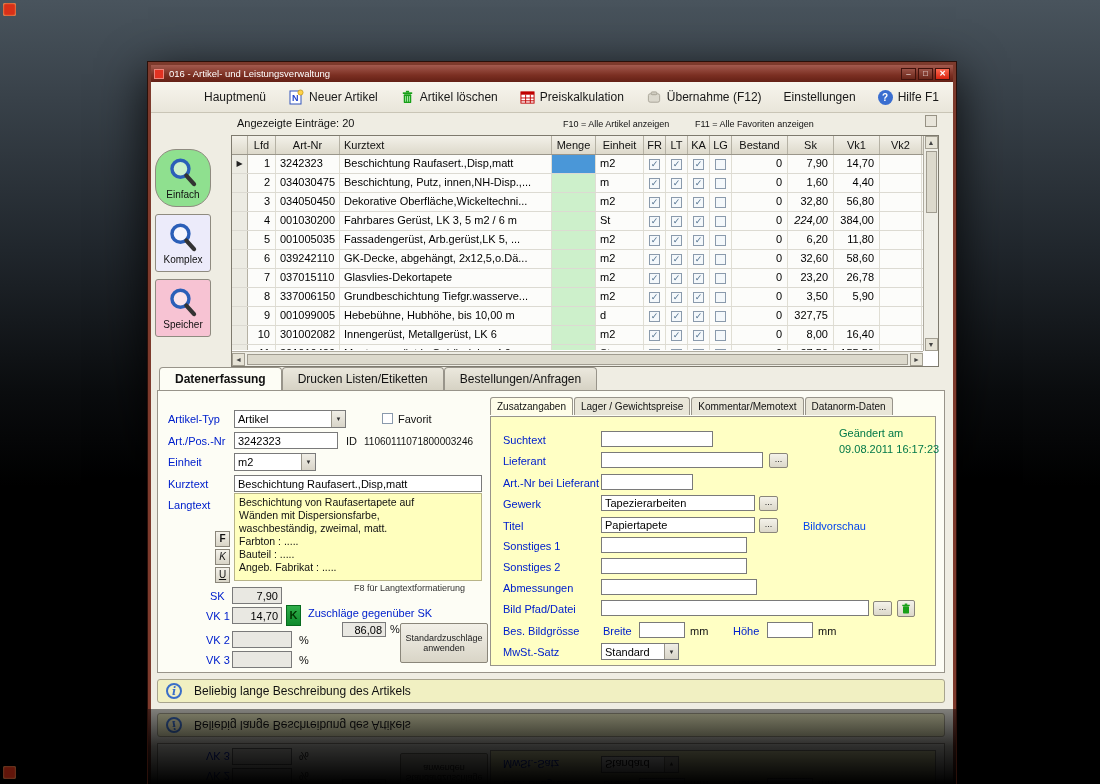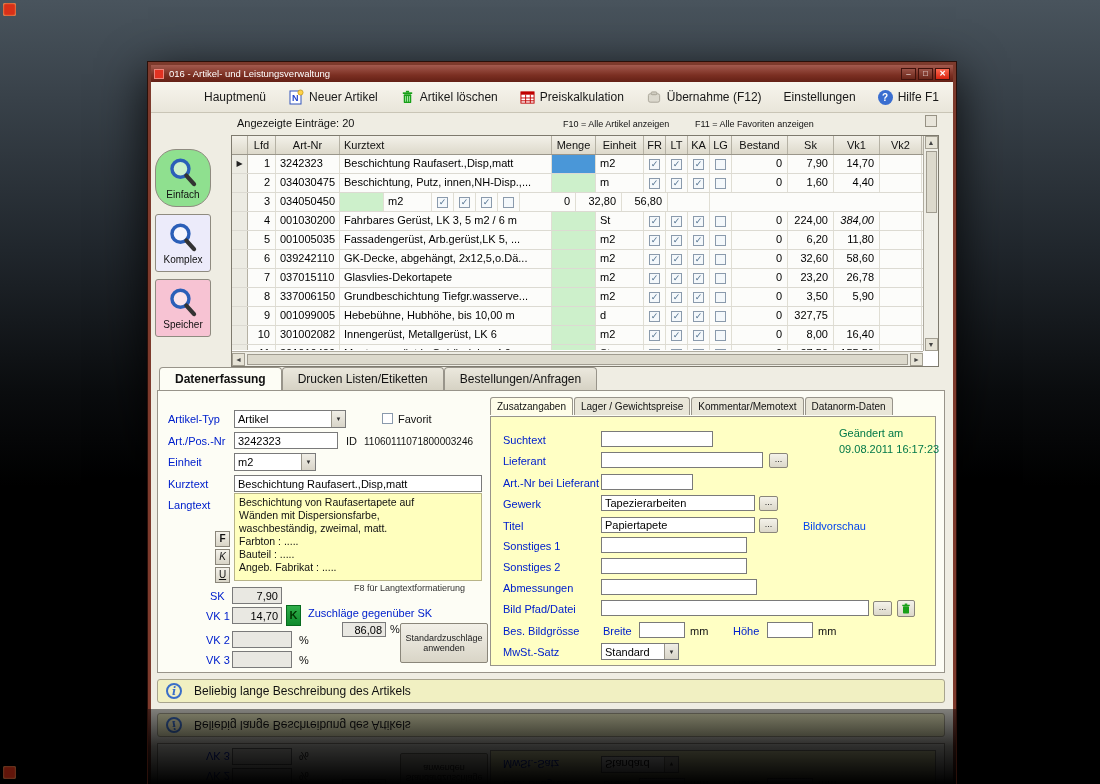--- a/index.html
+++ b/index.html
@@ -285,20 +285,21 @@
             </div>
             <div class="gcell num" style="width: 56px;">0</div>
             <div class="gcell num" style="width: 46px;">1,60</div>
             <div class="gcell num" style="width: 46px;">4,40</div>
             <div class="gcell num" style="width: 42px;"></div>
           </div>
           <div class="grow">
             <div class="gcell sel" style="width: 16px;"></div>
             <div class="gcell num" style="width: 28px;">3</div>
             <div class="gcell txt" style="width: 64px;">034050450</div>
+            <div class="gcell txt kurz" style="width: 212px;">Dekorative Oberfläche,Wickeltechni...</div>
             <div class="gcell menge" style="width: 44px;"></div>
             <div class="gcell txt" style="width: 48px;">m2</div>
             <div class="gcell cb" style="width: 22px;">
               <span class="cbx">✓</span>
             </div>
             <div class="gcell cb" style="width: 22px;">
               <span class="cbx">✓</span>
             </div>
             <div class="gcell cb" style="width: 22px;">
               <span class="cbx">✓</span>
@@ -324,22 +325,22 @@
             <div class="gcell cb" style="width: 22px;">
               <span class="cbx">✓</span>
             </div>
             <div class="gcell cb" style="width: 22px;">
               <span class="cbx">✓</span>
             </div>
             <div class="gcell cb" style="width: 22px;">
               <span class="cbx"></span>
             </div>
             <div class="gcell num" style="width: 56px;">0</div>
-            <div class="gcell num" style="width: 46px;">224,00</div>
-            <div class="gcell num" style="width: 46px; font-style: italic;">384,00</div>
+            <div class="gcell num" style="width: 46px; font-style: italic;">224,00</div>
+            <div class="gcell num" style="width: 46px;">384,00</div>
             <div class="gcell num" style="width: 42px;"></div>
           </div>
           <div class="grow">
             <div class="gcell sel" style="width: 16px;"></div>
             <div class="gcell num" style="width: 28px;">5</div>
             <div class="gcell txt" style="width: 64px;">001005035</div>
             <div class="gcell txt kurz" style="width: 212px;">Fassadengerüst, Arb.gerüst,LK 5, ...</div>
             <div class="gcell menge" style="width: 44px;"></div>
             <div class="gcell txt" style="width: 48px;">m2</div>
             <div class="gcell cb" style="width: 22px;">

